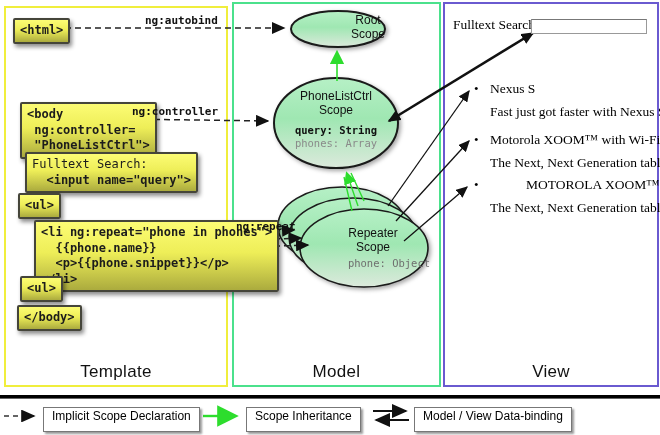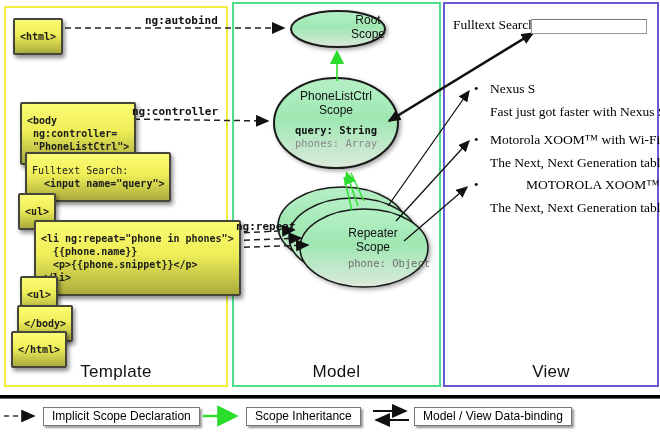--- a/index.html
+++ b/index.html
@@ -6,37 +6,37 @@
   .stage{position:relative;width:660px;height:435px;background:#fff;overflow:hidden;
          font-family:"Liberation Sans",sans-serif;}
   .panel{position:absolute;background:#fff;}
   .panel-label{position:absolute;bottom:3px;left:0;right:0;text-align:center;
                font-size:17px;color:#111;letter-spacing:.3px;}
   .template-panel{left:4px;top:6px;width:220px;height:377px;border:2px solid #f0ee3c;}
   .model-panel{left:232px;top:2px;width:205px;height:381px;border:2px solid #4be18c;}
   .view-panel{left:443px;top:2px;width:212px;height:381px;border:2px solid #6a5ad0;}
   .code-box{position:absolute;margin:0;background:linear-gradient(180deg,#fcfc74 0%,#eeee58 45%,#abab3e 100%);
             border:2px solid #45453a;border-radius:2px;box-shadow:2px 3px 4px rgba(0,0,0,.45);
-            font-family:"DejaVu Sans Mono",monospace;font-size:10px;font-weight:bold;color:#1c1c1c;
-            padding:10px 5px;white-space:pre;line-height:1.3;z-index:3;}
+            font-family:"DejaVu Sans Mono",monospace;font-size:12px;font-weight:bold;color:#1c1c1c;
+            padding:3px 5px;white-space:pre;line-height:1.3;z-index:3;}
   .svg-layer{position:absolute;left:0;top:0;z-index:2;}
   .shadowed{filter:drop-shadow(2px 2.5px 2px rgba(0,0,0,.35));}
   .scope-text{position:absolute;z-index:4;text-align:center;color:#111;white-space:pre-line;
               font-size:12px;line-height:1.18;}
   .scope-prop{position:absolute;z-index:4;text-align:center;font-family:"DejaVu Sans Mono",monospace;
               font-size:10.5px;white-space:pre;}
   .edge-label{position:absolute;z-index:4;font-family:"DejaVu Sans Mono",monospace;
               font-size:11px;font-weight:bold;color:#111;}
   .view-text{position:absolute;z-index:4;font-family:"Liberation Serif",serif;
              font-size:13.5px;color:#000;white-space:nowrap;}
   .bullet{position:absolute;z-index:4;font-family:"Liberation Serif",serif;font-size:13px;color:#000;}
   .search-input{position:absolute;z-index:4;left:531px;top:19px;width:110px;height:13px;
                 border:1px solid #999;border-top-color:#777;background:#fff;font-size:11px;padding:0 2px;}
   .legend-box{position:absolute;z-index:4;background:#fff;border:1.5px solid #777;
-              box-shadow:1.5px 2px 2px rgba(0,0,0,.4);padding:1px 8px 2px 8px;
+              box-shadow:1.5px 2px 2px rgba(0,0,0,.4);padding:1px 8px 8px 8px;
               font-size:12px;color:#000;white-space:nowrap;}
 </style>
 </head>
 <body>
 
 <div class="stage">
 
   <div class="panel template-panel">
     <div class="panel-label">Template</div>
   </div>
@@ -53,21 +53,20 @@
  "PhoneListCtrl"&gt;</pre>
   <pre class="code-box" style="left:25px;top:152px;"><span style="font-weight:normal;">Fulltext Search:</span>
 <span>  &lt;input name="query"&gt;</span></pre>
   <pre class="code-box" style="left:18px;top:193px;">&lt;ul&gt;</pre>
   <pre class="code-box" style="left:34px;top:220px;">&lt;li ng:repeat="phone in phones"&gt;
   {{phone.name}}
   &lt;p&gt;{{phone.snippet}}&lt;/p&gt;
 &lt;/li&gt;</pre>
   <pre class="code-box" style="left:20px;top:276px;">&lt;ul&gt;</pre>
   <pre class="code-box" style="left:17px;top:305px;">&lt;/body&gt;</pre>
-  <pre class="code-box" style="left:11px;top:331px;">&lt;/html&gt;</pre>
 
   <svg class="svg-layer" width="660" height="435">
     <defs>
       <linearGradient id="scopeGrad" x1="0" y1="0" x2="0" y2="1">
         <stop offset="0" stop-color="#b6f0c6"></stop>
         <stop offset="0.45" stop-color="#9fe7b2"></stop>
         <stop offset="1" stop-color="#dce9dc"></stop>
       </linearGradient>
       <marker id="mBlack" markerWidth="9" markerHeight="8" refX="8" refY="4" orient="auto-start-reverse">
         <path d="M0,0 L9,4 L0,8 Z" fill="#111"></path>

